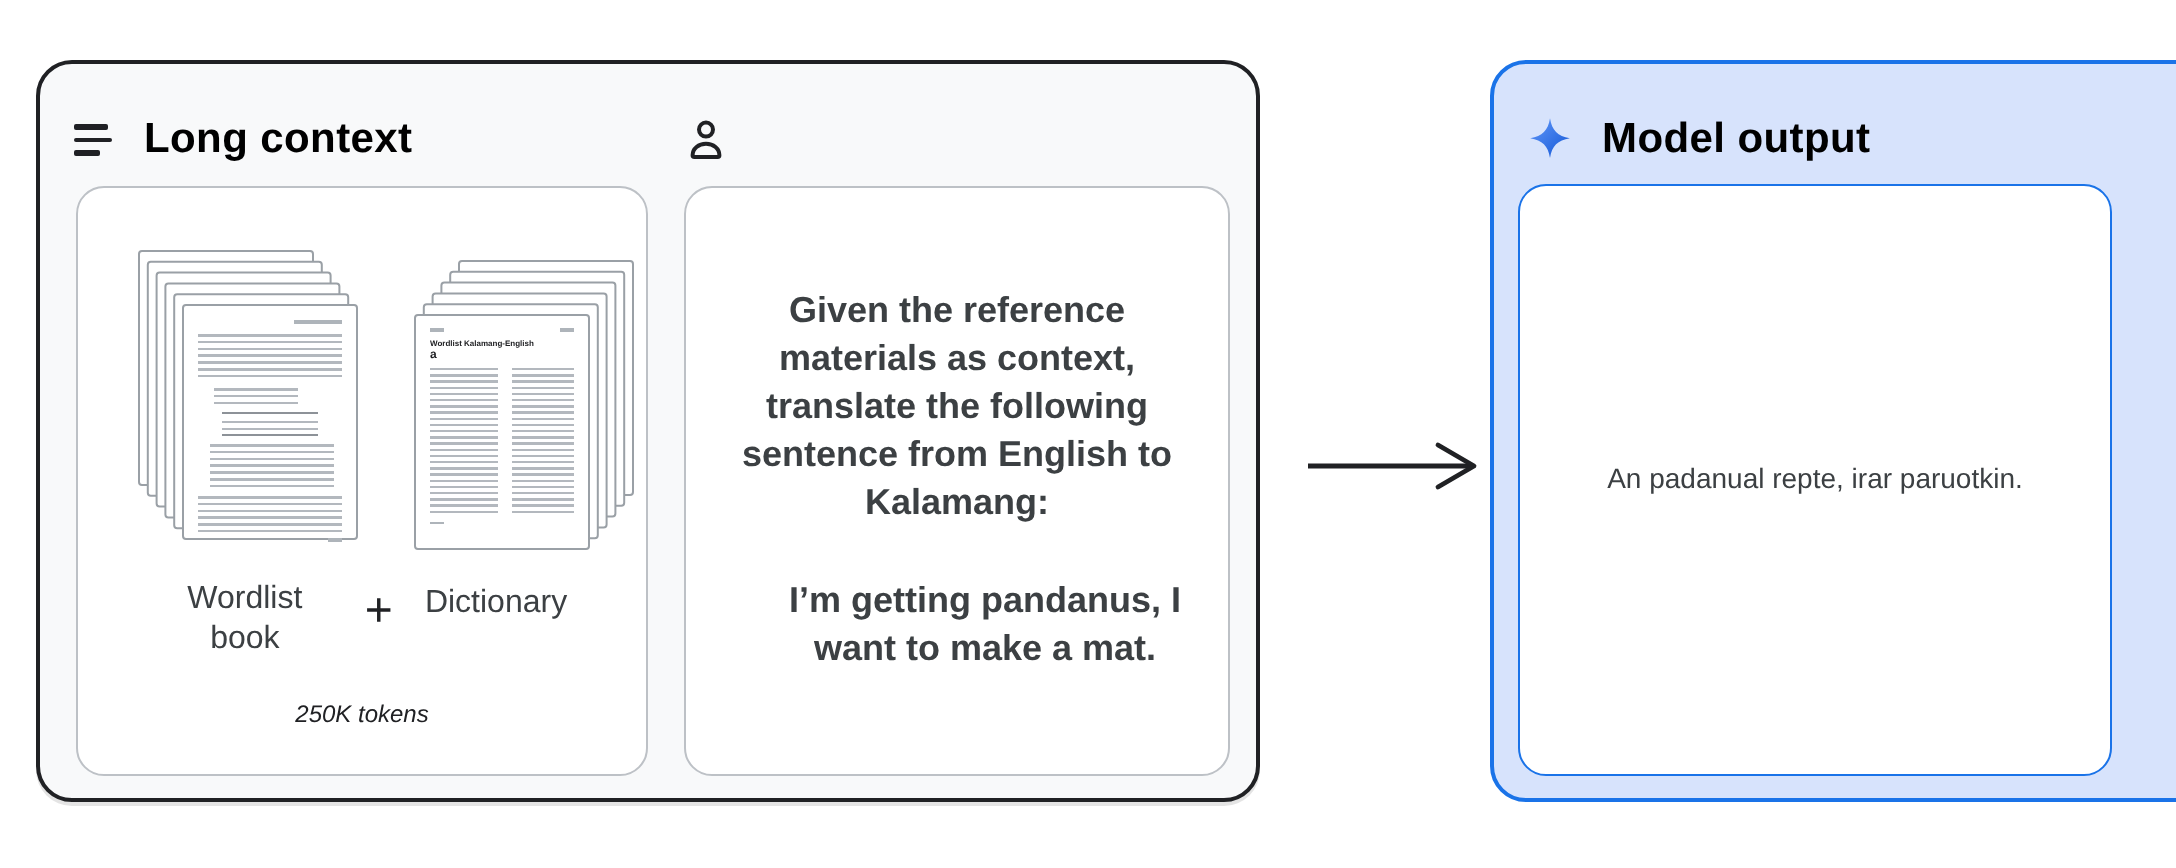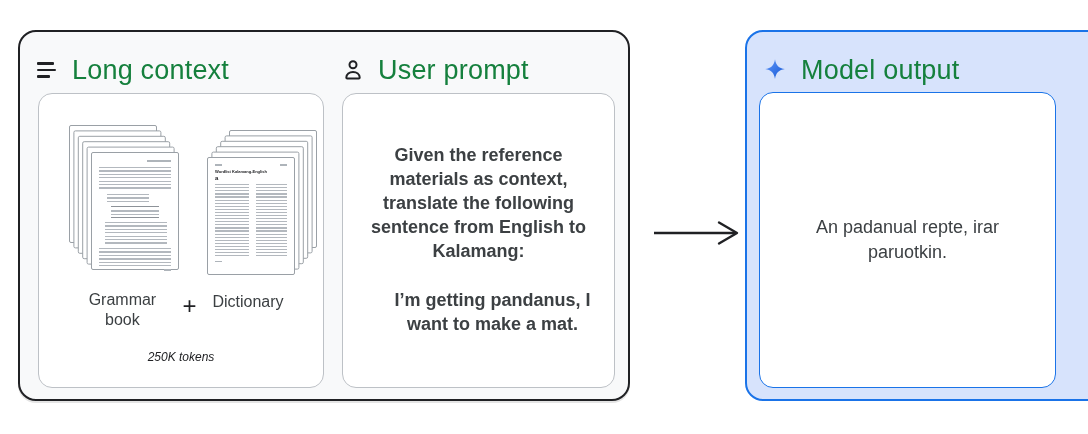--- a/index.html
+++ b/index.html
@@ -30,24 +30,24 @@
   }
   .sec-header {
     position: absolute;
     top: 24px;
     display: flex;
     align-items: center;
     gap: 13px;
     height: 28px;
   }
   .sec-header .title {
-    font-size: 27px;
-    font-weight: 400;
+    font-size: 21px;
+    font-weight: 700;
     letter-spacing: .2px;
-    color: #15803d;
+    color: #000000;
     white-space: nowrap;
   }
   .hdr-context { left: 17px; }
   .hdr-prompt  { left: 321px; }
 
   
   .lines-icon { width: 22px; height: 18px; position: relative; }
   .lines-icon span {
     position: absolute; left: 0; height: 2.6px;
     background: #202124; border-radius: 1px; display: block;
@@ -167,21 +167,21 @@
     left: 12px; top: 60px;
     width: 297px; height: 296px;
     background: #ffffff;
     border: 1.6px solid #1a73e8;
     border-radius: 14px;
     box-sizing: border-box;
     display: flex; align-items: center; justify-content: center;
     text-align: center;
   }
   .output-text {
-    font-size: 18px; line-height: 1.4; color: #3c4043;
+    font-size: 14px; line-height: 1.4; color: #3c4043;
     max-width: 232px; margin: 0;
   }
 </style>
 </head>
 <body>
 
 <div class="canvas">
 
   <section class="panel-left">
 
@@ -194,21 +194,20 @@
       <span class="title">Long context</span>
     </div>
 
     <div class="sec-header hdr-prompt">
       <span style="display:inline-flex">
         <svg width="24" height="24" viewBox="0 0 24 24" fill="none">
           <circle cx="12" cy="6.8" r="3.5" stroke="#202124" stroke-width="2"></circle>
           <path d="M5.3 19.6c0-3.4 3-5.7 6.7-5.7s6.7 2.3 6.7 5.7c0 .5-.4.9-.9.9H6.2c-.5 0-.9-.4-.9-.9z" stroke="#202124" stroke-width="2" stroke-linejoin="round"></path>
         </svg>
       </span>
-      <span class="title">User prompt</span>
     </div>
 
     <div class="card card-context">
 
       <div class="stack stack-grammar">
         <div class="page"></div>
         <div class="page"></div>
         <div class="page"></div>
         <div class="page"></div>
         <div class="page"></div>
@@ -238,21 +237,21 @@
           <div class="dp-letter">a</div>
           <div class="dp-cols">
             <div class="dp-col c1"></div>
             <div class="dp-col c2"></div>
           </div>
           <div class="dp-bot"></div>
         </div>
       </div>
 
       <div class="stack-labels">
-        <span class="grammar-label">Grammar book</span>
+        <span class="grammar-label">Wordlist book</span>
         <span class="plus-sign">+</span>
         <span class="dict-label">Dictionary</span>
       </div>
 
       <div class="tokens-label">250K tokens</div>
     </div>
 
     <div class="card card-prompt">
       <p class="prompt-text prompt-p1">Given the reference materials as context, translate the following sentence from English to Kalamang:</p>
       <p class="prompt-text prompt-p2">I’m getting pandanus, I want to make a mat.</p>

